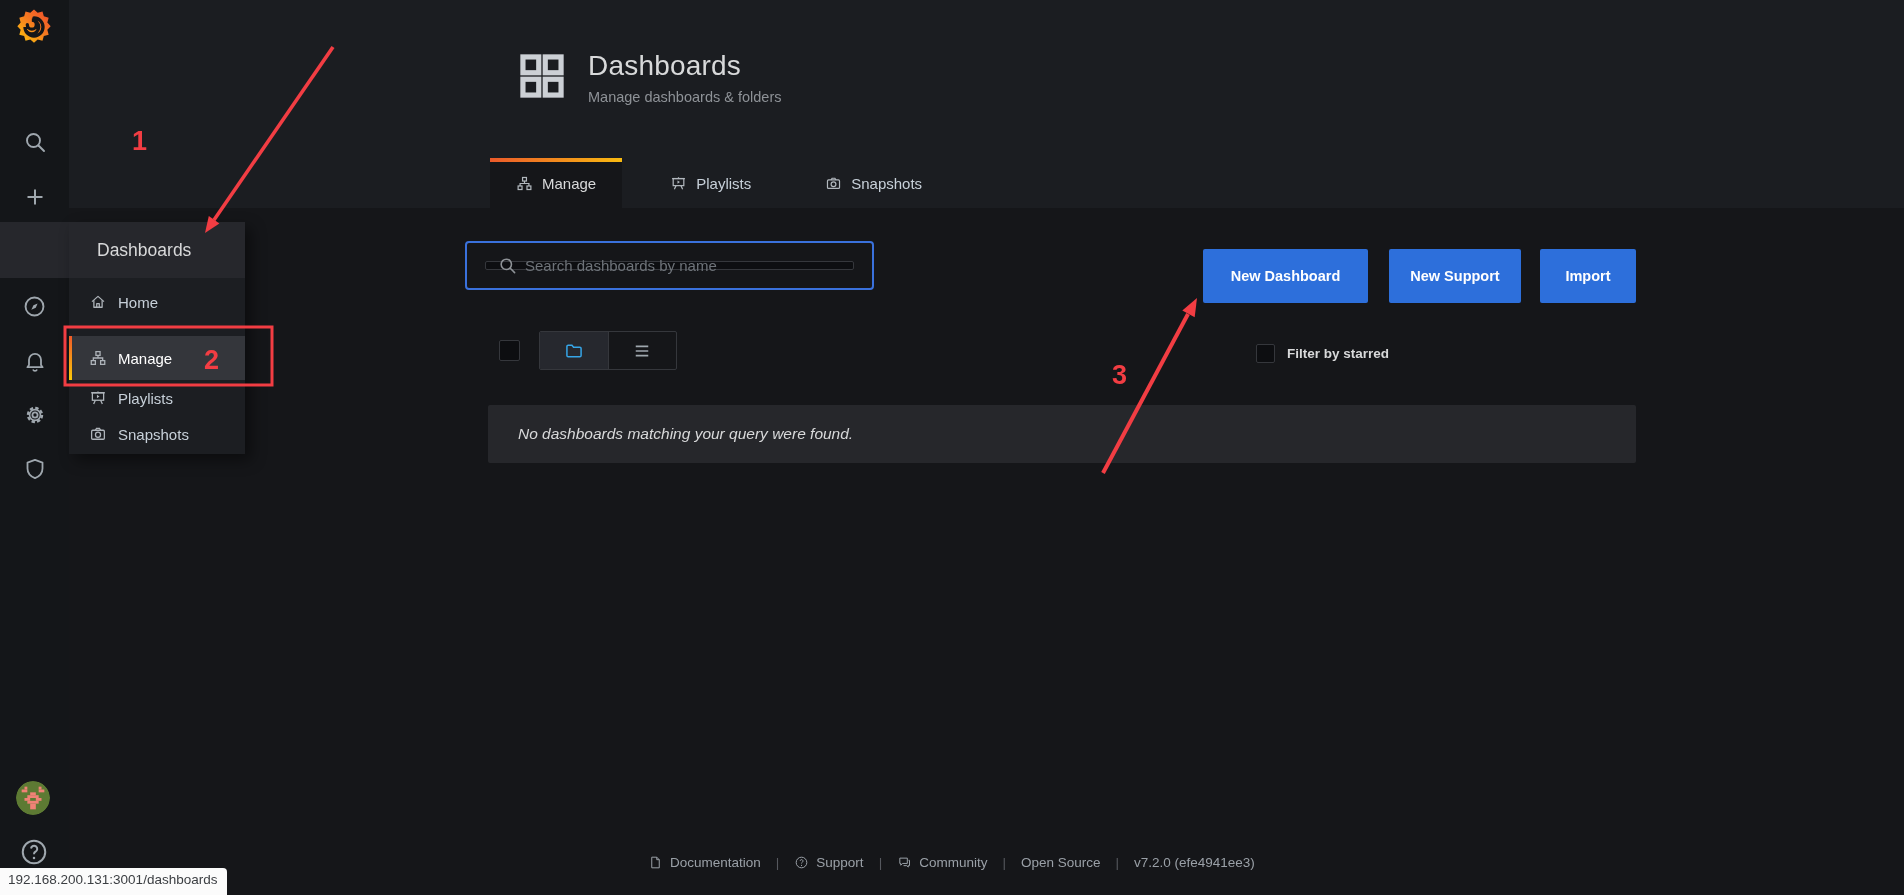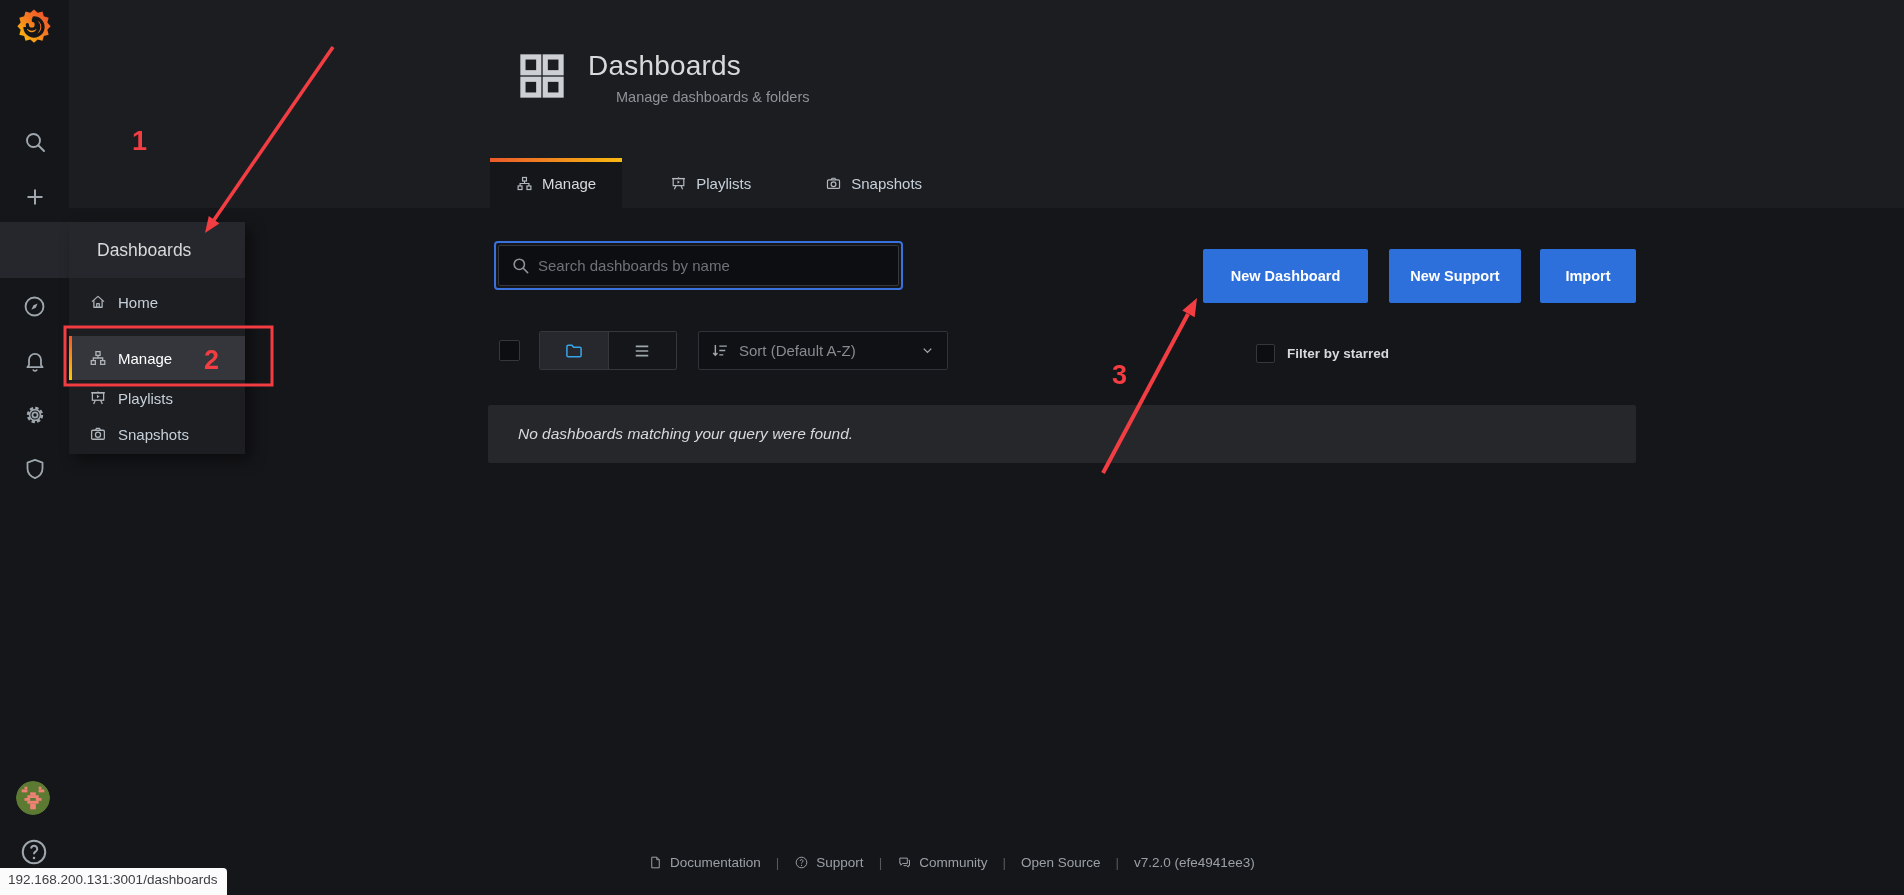--- a/index.html
+++ b/index.html
@@ -28,33 +28,33 @@
   .fly-item .fi-ic { width:20px; height:20px; margin-right:9px; color:#aeb4ba; display:flex; align-items:center; }
   .fly-item.spaced { margin-top:16px; }
   .fly-item.active { background:#34363b; height:44px; color:#ffffff; }
   .fly-item.active::before { content:""; position:absolute; left:0; top:0; bottom:0; width:3px;
       background:linear-gradient(180deg,#f05a28 0%,#fbca0a 100%); }
 
   
   .page-header { position:absolute; left:447px; top:50px; display:flex; align-items:flex-start; z-index:5;}
   .page-header .big-icon { color:#ccd0d5; margin-right:20px; }
   .page-title { font-size:28px; font-weight:500; color:#d8d9da; letter-spacing:.2px; }
-  .page-subtitle { font-size:14.5px; color:#8e9297; margin-top:7px;margin-left:28px; }
+  .page-subtitle { font-size:14.5px; color:#8e9297; margin-top:7px; }
 
   
   .tabs { position:absolute; left:421px; top:158px; height:50px; display:flex; z-index:5; }
   .tab { position:relative; display:flex; align-items:center; gap:9px; padding:0 26px; font-size:15px; color:#c7d0d9; cursor:pointer; height:50px; }
   .tab svg { color:#b2b8be; }
   .tab.active { background:#151619; color:#d8d9da; }
   .tab.active::before { content:""; position:absolute; left:0; right:0; top:0; height:4px;
       background:linear-gradient(90deg,#eb5a2a 0%,#f9ba11 100%); }
   .tab + .tab { margin-left:22px; }
 
   
-  .search-wrap { position:absolute; left:425px; top:241px; width:409px; height:49px; border:2px solid #3a71dc; border-radius:4px; padding:2px; background:#151619; z-index:5;}
+  .search-wrap { position:absolute; left:396px; top:241px; width:409px; height:49px; border:2px solid #3a71dc; border-radius:4px; padding:18px; background:#151619; z-index:5;}
   .search-inner { position:relative; width:100%; height:100%; background:#0d0e11; border:1px solid #35373c; border-radius:2px; display:flex; align-items:center; }
   .search-inner svg { margin:0 8px 0 12px; color:#8e9297; flex:none; }
   .search-input { background:transparent; border:none; outline:none; color:#d8d9da; font-size:15px; width:100%; font-family:"Liberation Sans",sans-serif; }
   .search-input::placeholder { color:#6e7379; opacity:1; }
 
   .btn { position:absolute; top:249px; height:54px; border:none; border-radius:2px; background:#2d6fdb; color:#ffffff; font-weight:700; font-size:14.5px; font-family:"Liberation Sans",sans-serif; cursor:pointer; z-index:5;}
   .btn-new-dashboard { left:1134px; width:165px; }
   .btn-new-folder { left:1320px; width:132px; }
   .btn-import { left:1471px; width:96px; }
 
@@ -167,30 +167,20 @@
           <path d="M3.5 6.5 a1.5 1.5 0 0 1 1.5 -1.5 h4.5 l2 2.5 h7.5 a1.5 1.5 0 0 1 1.5 1.5 v8.5 a1.5 1.5 0 0 1 -1.5 1.5 h-14 a1.5 1.5 0 0 1 -1.5 -1.5 Z"></path>
         </svg>
       </div>
       <div class="vt-seg">
         <svg width="20" height="20" viewBox="0 0 24 24" fill="none" stroke="currentColor" stroke-width="2">
           <path d="M4.5 6.5 H19.5 M4.5 12 H19.5 M4.5 17.5 H19.5"></path>
         </svg>
       </div>
     </div>
 
-    <div class="dropdown dd-sort">
-      <svg class="lead" width="19" height="19" viewBox="0 0 24 24" fill="none" stroke="currentColor" stroke-width="1.8">
-        <path d="M5.5 5 V18 M2.8 15.2 L5.5 18 L8.2 15.2"></path>
-          <path d="M10.5 6.5 H20 M10.5 12 H18 M10.5 17.5 H15.5"></path>
-      </svg>
-      <span class="dd-label">Sort (Default A-Z)</span>
-      <svg class="dd-chevron" width="15" height="15" viewBox="0 0 24 24" fill="none" stroke="currentColor" stroke-width="2.2">
-        <path d="M6 9 L12 15 L18 9"></path>
-      </svg>
-    </div>
 
     <div class="starred">
       <div class="checkbox cb-starred"></div>
       <span class="starred-label">Filter by starred</span>
     </div>
 
 
     <div class="empty-bar">
       <span class="empty-msg">No dashboards matching your query were found.</span>
     </div>

